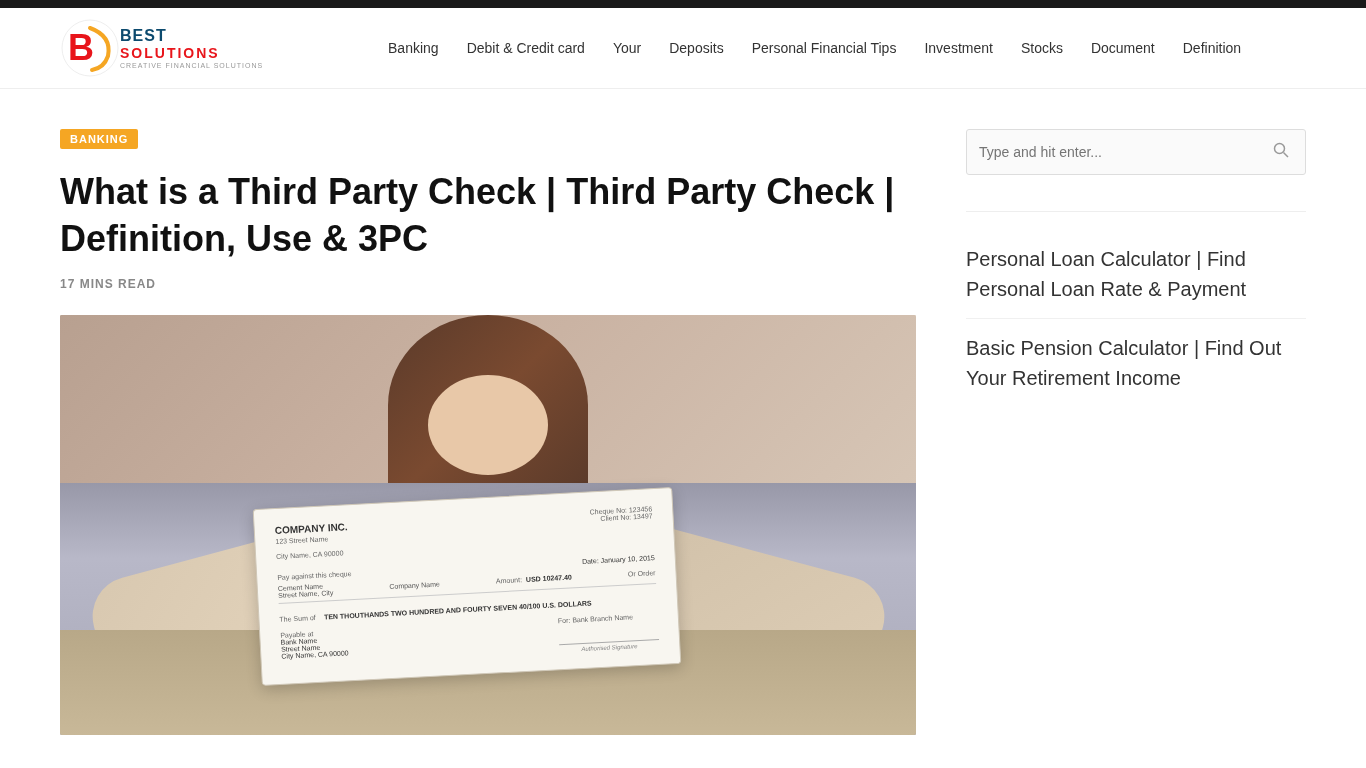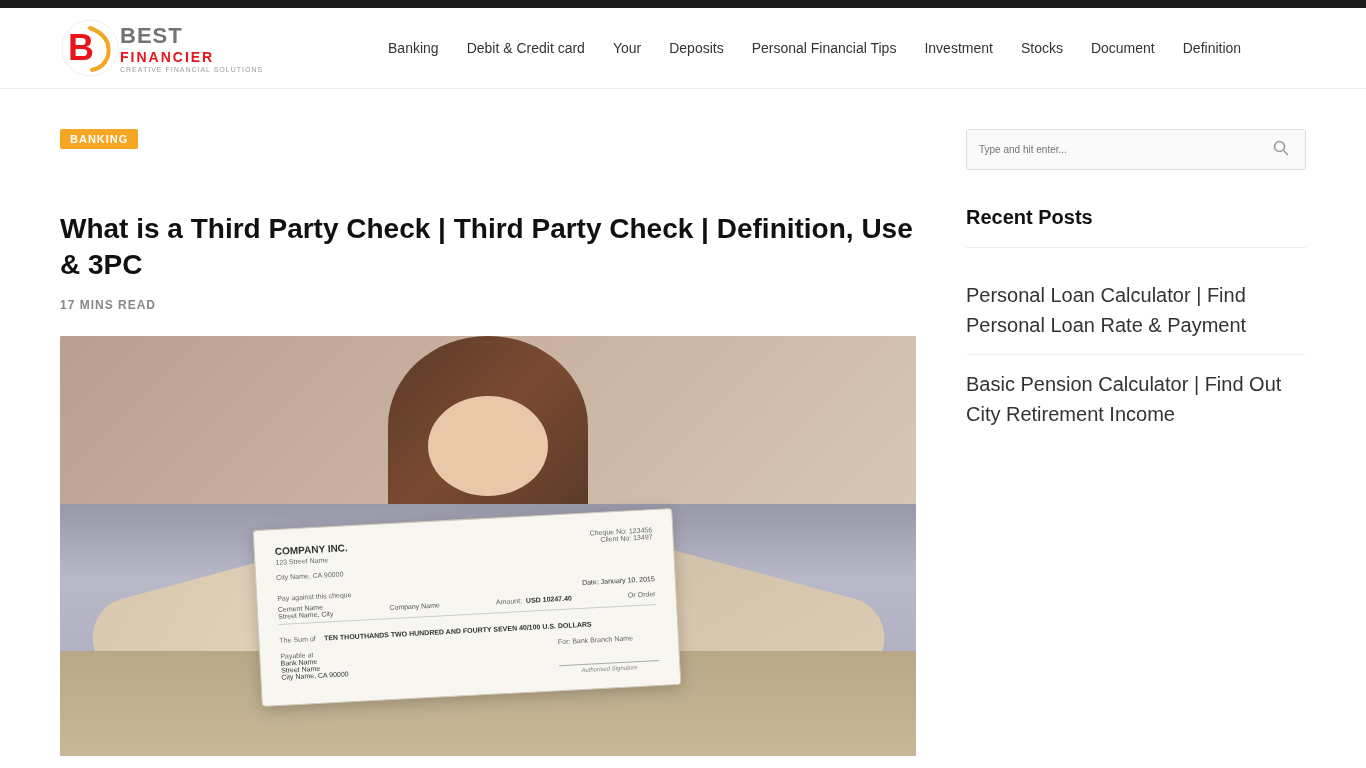--- a/index.html
+++ b/index.html
@@ -26,23 +26,23 @@
       margin-right: 60px;
       min-width: 180px;
     }
 
     .logo-text {
       display: flex;
       flex-direction: column;
     }
 
     .logo-best {
-      font-size: 22px;
+      font-size: 16px;
       font-weight: 900;
-      color: #737373;
+      color: #0c4a6e;
       letter-spacing: 1px;
     }
 
     .logo-financier {
       font-size: 14px;
       font-weight: 700;
       color: #e8151b;
       letter-spacing: 2px;
     }
 
@@ -93,26 +93,25 @@
       color: #fff;
       font-size: 11px;
       font-weight: 700;
       padding: 4px 10px;
       border-radius: 2px;
       letter-spacing: 1px;
       margin-bottom: 20px;
     }
 
     .article-title {
-      font-size: 28px;
+      font-size: 36px;
       font-weight: 800;
       color: #111;
       line-height: 1.3;
       margin-bottom: 14px;
-      margin-top: 42px;
     }
 
     .article-meta {
       font-size: 12px;
       color: #888;
       font-weight: 600;
       letter-spacing: 1px;
       margin-bottom: 24px;
     }
 
@@ -185,21 +184,21 @@
       padding: 0 12px;
       margin-bottom: 36px;
       background: #fafafa;
     }
 
     .search-input {
       flex: 1;
       border: none;
       background: transparent;
       padding: 14px 0;
-      font-size: 10px;
+      font-size: 14px;
       color: #999;
       outline: none;
     }
 
     .search-btn {
       background: none;
       border: none;
       cursor: pointer;
       color: #999;
       font-size: 16px;
@@ -246,21 +245,21 @@
     <svg width="60" height="60" viewBox="0 0 60 60">
 
       <circle cx="30" cy="30" r="28" fill="#fff" stroke="#eee" stroke-width="1"></circle>
 
       <text x="8" y="42" font-size="36" font-weight="900" fill="#e8151b" font-family="Arial">B</text>
 
       <path d="M30 10 Q52 18 48 38 Q44 50 32 52" stroke="#f5a623" stroke-width="4" fill="none" stroke-linecap="round"></path>
     </svg>
     <div class="logo-text">
       <span class="logo-best">BEST</span>
-      <span class="logo-financier">FINANCIER</span>
+      <span class="logo-financier">SOLUTIONS</span>
       <span class="logo-tagline">CREATIVE  FINANCIAL  SOLUTIONS</span>
     </div>
   </div>
 
   <nav class="nav">
 
     <a class="nav-item">Banking</a>
     <a class="nav-item">Debit &amp; Credit card</a>
     <a class="nav-item">Your</a>
     <a class="nav-item">Deposits</a>
@@ -368,24 +367,23 @@
     <div class="search-box">
       <input class="search-input" type="text" placeholder="Type and hit enter..." style="">
       <button class="search-btn">
         <svg width="16" height="16" viewBox="0 0 16 16">
           <circle cx="6.5" cy="6.5" r="5" stroke="#999" stroke-width="1.5" fill="none"></circle>
           <line x1="10.5" y1="10.5" x2="15" y2="15" stroke="#999" stroke-width="1.5"></line>
         </svg>
       </button>
     </div>
 
-    <div class="sidebar-section-title">Recent Posts</div>
     <hr class="sidebar-divider">
 
     <div class="recent-post-item">
       <div class="recent-post-title">Personal Loan Calculator | Find Personal Loan Rate &amp; Payment</div>
     </div>
     <div class="recent-post-item">
-      <div class="recent-post-title">Basic Pension Calculator | Find Out City Retirement Income</div>
+      <div class="recent-post-title">Basic Pension Calculator | Find Out Your Retirement Income</div>
     </div>
   </aside>
 
 </div>
 
 </body></html>

